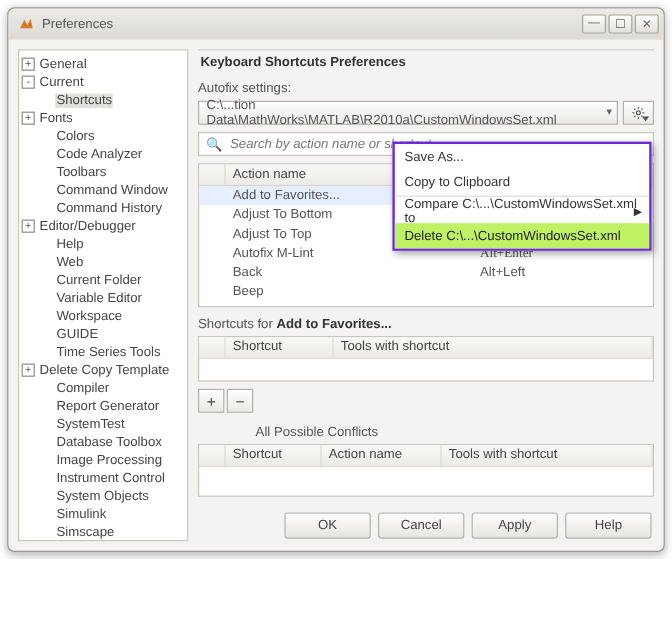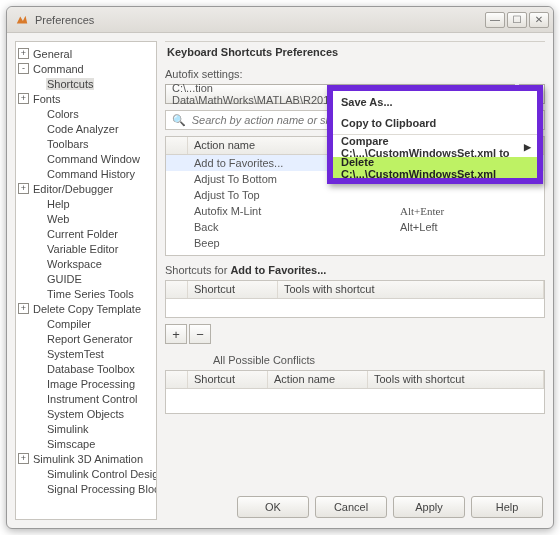--- a/index.html
+++ b/index.html
@@ -1,17 +1,17 @@
 <!DOCTYPE html>
 <html><head>
 <meta charset="utf-8">
 <style>
   * { box-sizing: border-box; font-family: Arial, sans-serif; font-size: 11px; }
   body { margin: 0; background: #fff; padding: 6px; }
-  .window { width: 548px; height: 523px; border: 1px solid #999; border-radius: 6px; background: #f4f3f2; box-shadow: 0 2px 8px rgba(0,0,0,0.3); overflow: hidden; position: relative; }
+  .window { width: 548px; height: 454px; border: 1px solid #999; border-radius: 6px; background: #f4f3f2; box-shadow: 0 2px 8px rgba(0,0,0,0.3); overflow: hidden; position: relative; }
   .titlebar { height: 26px; background: linear-gradient(#eceae7,#dedbd6); display: flex; align-items: center; padding: 0 4px 0 8px; border-bottom: 1px solid #c9c6c1; border-radius: 6px 6px 0 0; }
   .titlebar .logo { width:14px; height:14px; margin-right:6px; }
   .titlebar .title { color:#555; }
   .titlebar .spacer { flex:1; }
   .tbtn { width:20px; height:16px; border:1px solid #a8a59f; background:linear-gradient(#fdfdfc,#e4e1db); margin-left:2px; display:flex; align-items:center; justify-content:center; color:#666; font-size:10px; border-radius:2px; }
   .client { position:absolute; top:26px; left:0; right:0; bottom:0; padding:8px; display:flex; gap:8px; }
   .tree-panel { width:142px; border:1px solid #c8c5bf; background:#fff; overflow:hidden; }
   .tree { padding:4px 2px; color:#444; }
   .tree-row { display:flex; align-items:center; height:15px; white-space:nowrap; }
   .tree-row .tw { width:11px; height:11px; border:1px solid #8f8c86; color:#555; font-size:9px; line-height:9px; text-align:center; margin-right:3px; flex-shrink:0; }
@@ -41,21 +41,21 @@
   .shortcuts-label { color:#555; margin:8px 0 4px 0; }
   .shortcuts-label b { color:#333; }
   .shortcuts-box { height:38px; }
   .addrm-row { display:flex; gap:2px; margin:6px 0 10px 0; }
   .sqbtn { width:22px; height:20px; border:1px solid #b4b1aa; background:linear-gradient(#fefefe,#ebeae6); display:flex; align-items:center; justify-content:center; color:#444; font-size:13px; }
   .conflicts-label { color:#555; margin-bottom:4px;margin-left:48px; }
   .conflicts-box { height:44px; margin-bottom:10px; }
   .unassign { width:60px; height:20px; border:1px solid #c8c5bf; background:#f3f2ef; color:#bbb; display:flex; align-items:center; justify-content:center; }
   .footer-btns { position:absolute; bottom:10px; right:10px; display:flex; gap:6px; }
   .btn { width:72px; height:22px; border:1px solid #b4b1aa; border-radius:3px; background:linear-gradient(#fdfdfc,#e7e5e0); display:flex; align-items:center; justify-content:center; color:#444; }
-  .gear-menu { position:absolute; top:78px; right:10px; width:216px; background:#fff; border:6px solid #6d28d9; box-shadow:2px 3px 6px rgba(0,0,0,0.35); z-index:10;font-weight:bold; }
+  .gear-menu { position:absolute; top:111px; right:10px; width:216px; background:#fff; border:2px solid #6d28d9; box-shadow:2px 3px 6px rgba(0,0,0,0.35); z-index:10; }
   .gear-menu .mi { height:21px; display:flex; align-items:center; padding:0 8px; color:#333; position:relative; }
   .gear-menu .sep { height:1px; background:#dedbd5; margin:1px 0; }
   .gear-menu .mi .arrow { position:absolute; right:6px; font-size:9px; color:#333; }
   .gear-menu .mi.hl { background:#bef264; color:#222; }
   .col-fixed-sm { width:22px; flex-shrink:0; }
 </style>
 </head>
 <body>
 
 <div class="window">
@@ -72,21 +72,21 @@
 
   <div class="client">
     <div class="tree-panel">
       <div class="tree" id="tree">
           <div class="tree-row">
             <span class="tw">+</span>
             <span class="lbl">General</span>
           </div>
           <div class="tree-row">
             <span class="tw">-</span>
-            <span class="lbl">Command</span>
+            <span class="lbl">Current</span>
           </div>
           <div class="tree-row sel">
             <span class="sp"></span>
             <span class="sp"></span>
             <span class="lbl">Shortcuts</span>
           </div>
           <div class="tree-row">
             <span class="tw">+</span>
             <span class="lbl">Fonts</span>
           </div>

